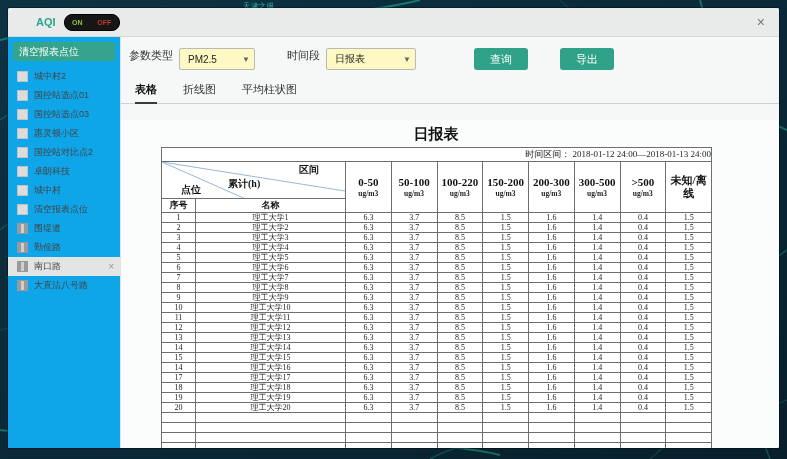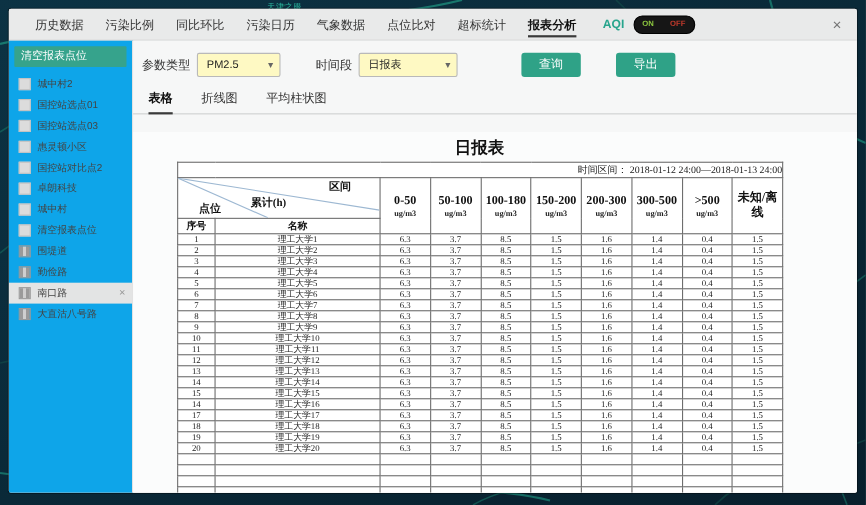--- a/index.html
+++ b/index.html
@@ -38,21 +38,21 @@
     font-size:9px;color:#444;cursor:pointer;}
   .side-item.selected{background:#e3e4e4;}
   .s-icon{width:9px;height:9px;margin-right:6px;flex:0 0 auto;}
   .s-icon.checkbox{background:#dcdcdc;border:1px solid #c2c2c2;}
   .s-icon.station{background:linear-gradient(90deg,#9a9a9a 0 3px,#cfcfcf 3px 6px,#9a9a9a 6px 9px);
     border:1px solid #9a9a9a;}
   .s-label{white-space:nowrap;overflow:hidden;}
   .s-close{margin-left:auto;color:#999;font-size:10px;padding-right:2px;}
   
   .main{flex:1;background:#f6f7f7;position:relative;min-width:0;}
-  .controls{display:flex;align-items:center;padding:11px 0 0 8px;font-size:11px;color:#333;}
+  .controls{display:flex;padding:11px 0 0 8px;font-size:11px;color:#333;}
   .ctl-label{margin-right:6px;}
   .select{background:#fef9c3;border:1px solid #b9b9b9;height:20px;display:flex;
     align-items:center;font-size:10px;color:#222;padding:0 4px 0 8px;cursor:pointer;
     border-radius:2px;}
   .select .sel-caret{margin-left:auto;color:#666;font-size:8px;padding-left:6px;}
   .select.param{width:62px;margin-right:32px;}
   .select.period{width:76px;}
   .btn{background:#2fa287;color:#fff;font-size:11px;border:none;border-radius:3px;
     width:54px;height:22px;cursor:pointer;text-align:center;line-height:22px;}
   .btn.query{margin-left:58px;}
@@ -105,30 +105,20 @@
     <path d="M560 0 C600 40 640 60 700 70" stroke="#124f49" stroke-width="1.5" fill="none" opacity="0.6"></path>
     <path d="M700 0 C720 80 760 120 787 130" stroke="#1b8a79" stroke-width="2" fill="none" opacity="0.7"></path>
     <path d="M787 250 C740 280 730 360 770 459" stroke="#15685e" stroke-width="1.5" fill="none" opacity="0.7"></path>
     <path d="M650 459 C690 420 740 420 787 400" stroke="#124f49" stroke-width="1.5" fill="none" opacity="0.6"></path>
   </svg>
   <div class="map-label">天津之眼</div>
 
   <div class="window">
 
     <div class="navbar">
-      <div class="nav-items">
-          <div class="nav-item">历史数据</div>
-          <div class="nav-item">污染比例</div>
-          <div class="nav-item">同比环比</div>
-          <div class="nav-item">污染日历</div>
-          <div class="nav-item">气象数据</div>
-          <div class="nav-item">点位比对</div>
-          <div class="nav-item">超标统计</div>
-          <div class="nav-item active">报表分析</div>
-        </div>
       <span class="aqi-label">AQI</span>
       <div class="toggle">
         <span class="on">ON</span>
         <span class="off">OFF</span>
       </div>
       <span class="nav-close">×</span>
     </div>
 
     <div class="app-body">
 
@@ -238,21 +228,21 @@
                 </td>
               <th class="range-th" rowspan="2">
                     <div class="rng">0-50</div>
                     <div class="unit">ug/m3</div>
                   </th>
                   <th class="range-th" rowspan="2">
                     <div class="rng">50-100</div>
                     <div class="unit">ug/m3</div>
                   </th>
                   <th class="range-th" rowspan="2">
-                    <div class="rng">100-180</div>
+                    <div class="rng">100-220</div>
                     <div class="unit">ug/m3</div>
                   </th>
                   <th class="range-th" rowspan="2">
                     <div class="rng">150-200</div>
                     <div class="unit">ug/m3</div>
                   </th>
                   <th class="range-th" rowspan="2">
                     <div class="rng">200-300</div>
                     <div class="unit">ug/m3</div>
                   </th>

